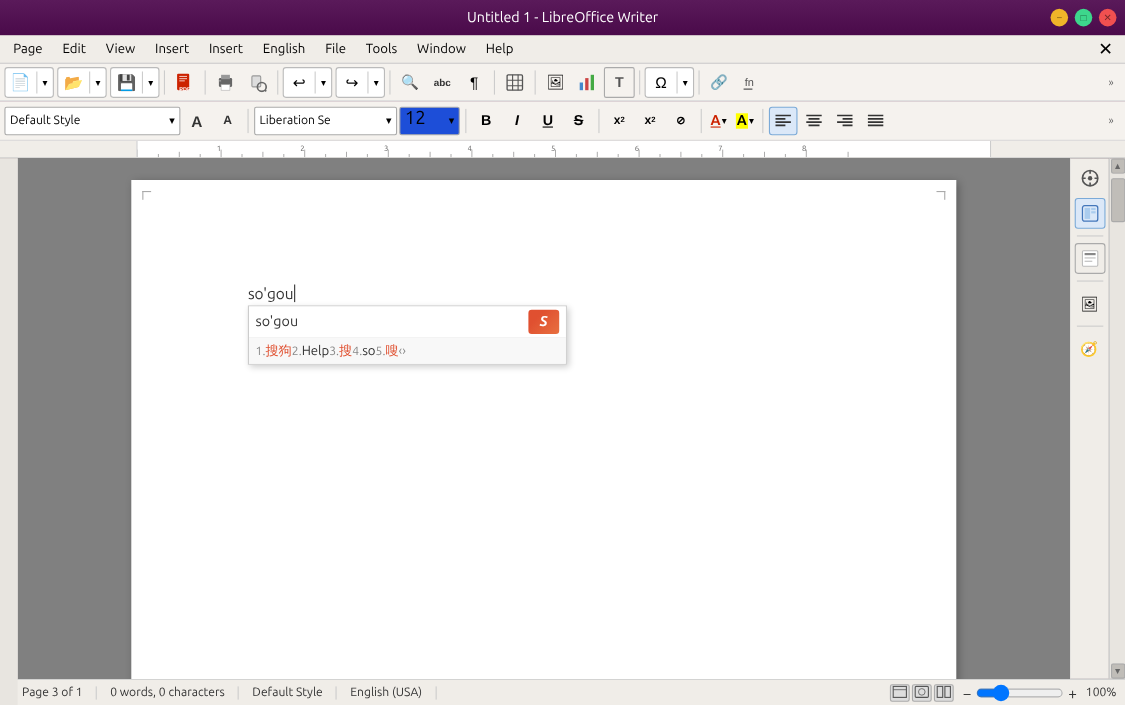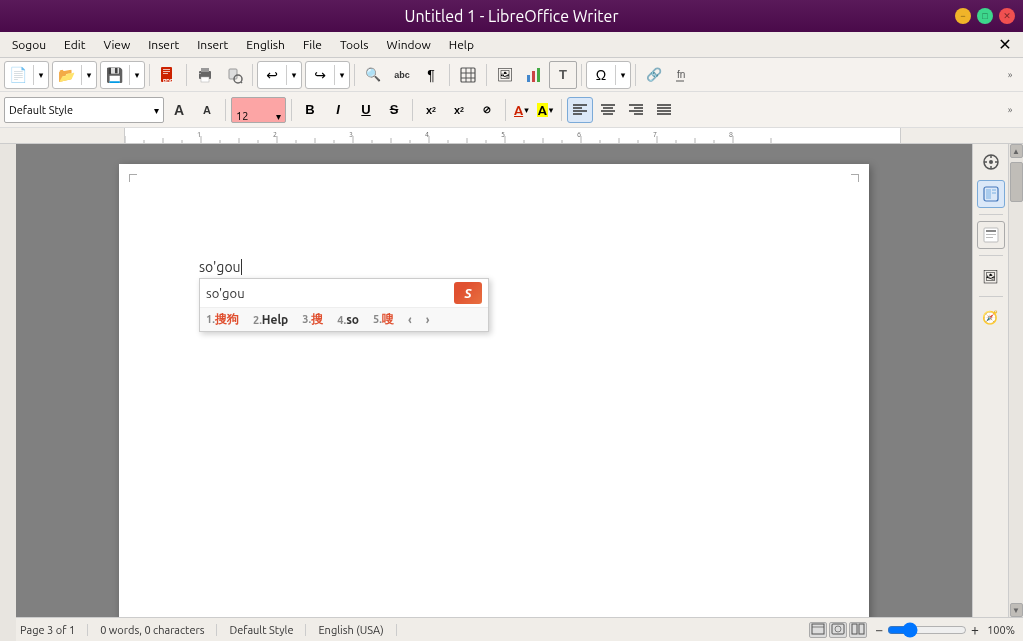--- a/index.html
+++ b/index.html
@@ -8,21 +8,21 @@
     
     #titlebar {
       background: linear-gradient(to bottom, #5a1a5a, #4a0a4a);
       height: 32px;
       display: flex;
       align-items: center;
       justify-content: space-between;
       padding: 0 8px;
       color: white;
     }
-    #titlebar .title { flex: 1; text-align: center; font-size: 16px; }
+    #titlebar .title { flex: 1; text-align: center; font-size: 13px; }
     #titlebar .wm-buttons { display: flex; gap: 6px; }
     .wm-btn { width: 16px; height: 16px; border-radius: 50%; border: none; cursor: pointer; display: flex; align-items: center; justify-content: center; font-size: 9px; color: rgba(0,0,0,0.5); }
     .wm-min { background: #f0b429; }
     .wm-max { background: #3dd68c; }
     .wm-close { background: #f05050; }
 
     
     #menubar {
       background: #f0ede8;
       height: 26px;
@@ -87,26 +87,26 @@
       background: white;
       font-size: 11px;
       padding: 0 4px;
       border-radius: 2px;
       width: 130px;
       display: flex; align-items: center; justify-content: space-between;
     }
     .size-select {
       height: 26px;
       border: 1px solid #aaa;
-      background: #fca5a5;
-      font-size: 11px;
+      background: #1d4ed8;
+      font-size: 17px;
       padding: 0 4px;
       border-radius: 2px;
       width: 55px;
-      display: flex; align-items: flex-end; justify-content: space-between;
+      display: flex; align-items: flex-start; justify-content: space-between;
     }
     .fmt-btn {
       width: 26px; height: 26px;
       border: 1px solid transparent;
       background: transparent;
       border-radius: 3px;
       cursor: pointer;
       display: flex; align-items: center; justify-content: center;
       font-size: 13px; font-weight: bold;
     }
@@ -153,21 +153,21 @@
       background: white;
       box-shadow: 2px 2px 8px rgba(0,0,0,0.3);
       position: relative;
       padding: 60px 70px;
     }
 
     
     #input-area {
       position: absolute;
       top: 95px;
-      left: 80px;
+      left: 106px;
     }
     #text-input-line {
       font-size: 14px;
       color: #333;
       border-bottom: 1px solid transparent;
       min-width: 50px;
       display: flex; align-items: center;
     }
     #text-cursor {
       display: inline-block;
@@ -202,24 +202,23 @@
       width: 28px; height: 22px;
       background: linear-gradient(135deg, #e05030 30%, #e87040 100%);
       border-radius: 3px;
       display: flex; align-items: center; justify-content: center;
       color: white; font-size: 11px; font-weight: bold;
     }
     #sogou-candidates {
       display: flex;
       align-items: center;
       padding: 3px 6px;
-      gap: 14px;
+      gap: 0;
       font-size: 12px;
       background: #f8f8f8;
-      font-weight: bold;
     }
     .cand-item { cursor: pointer; white-space: nowrap; }
     .cand-num { color: #888; font-size: 11px; }
     .cand-zh { color: #e05030; }
     .cand-en { color: #333; }
     .cand-nav { color: #888; cursor: pointer; font-size: 12px; }
 
     
     #right-sidebar {
       width: 36px;
@@ -287,21 +286,21 @@
   <div style="width:60px;"></div>
   <div class="title">Untitled 1 - LibreOffice Writer</div>
   <div class="wm-buttons">
     <button class="wm-btn wm-min">−</button>
     <button class="wm-btn wm-max">□</button>
     <button class="wm-btn wm-close">✕</button>
   </div>
 </div>
 
 <div id="menubar">
-  <div class="menu-item">Sogou</div>
+  <div class="menu-item">Page</div>
   <div class="menu-item">Edit</div>
   <div class="menu-item">View</div>
   <div class="menu-item">Insert</div>
   <div class="menu-item">Insert</div>
   <div class="menu-item">English</div>
   <div class="menu-item">File</div>
   <div class="menu-item">Tools</div>
   <div class="menu-item">Window</div>
   <div class="menu-item">Help</div>
   <div style="margin-left:auto;">
@@ -432,20 +431,24 @@
   <div class="style-select">
     <span>Default Style</span>
     <span class="chevron-down"></span>
   </div>
 
   <button class="fmt-btn" style="font-size:14px;font-weight:bold;color:#333;">A</button>
   <button class="fmt-btn" style="font-size:11px;font-weight:bold;color:#333;">A</button>
 
   <div class="tb-sep"></div>
 
+  <div class="font-select">
+    <span style="font-size:11px;">Liberation Se</span>
+    <span class="chevron-down"></span>
+  </div>
 
   <div class="size-select">
     <span>12</span>
     <span class="chevron-down"></span>
   </div>
 
   <div class="tb-sep"></div>
 
   <button class="fmt-btn" style="font-weight:bold;">B</button>
   <button class="fmt-btn" style="font-style:italic;">I</button>

